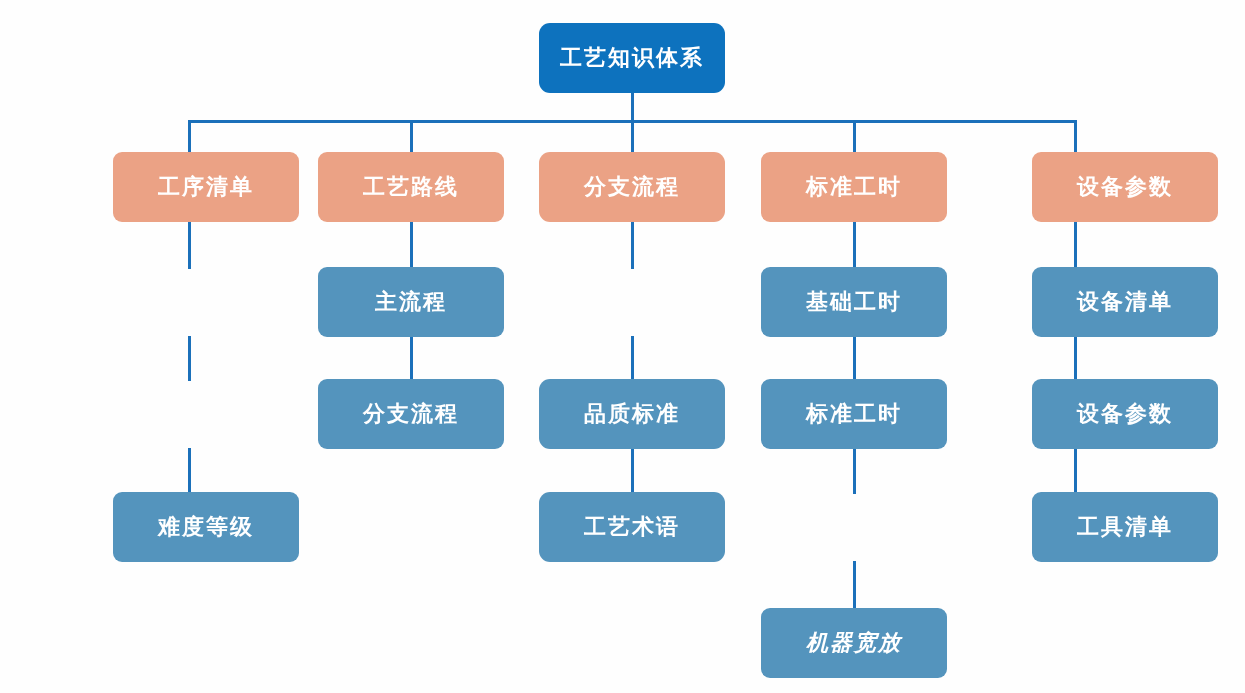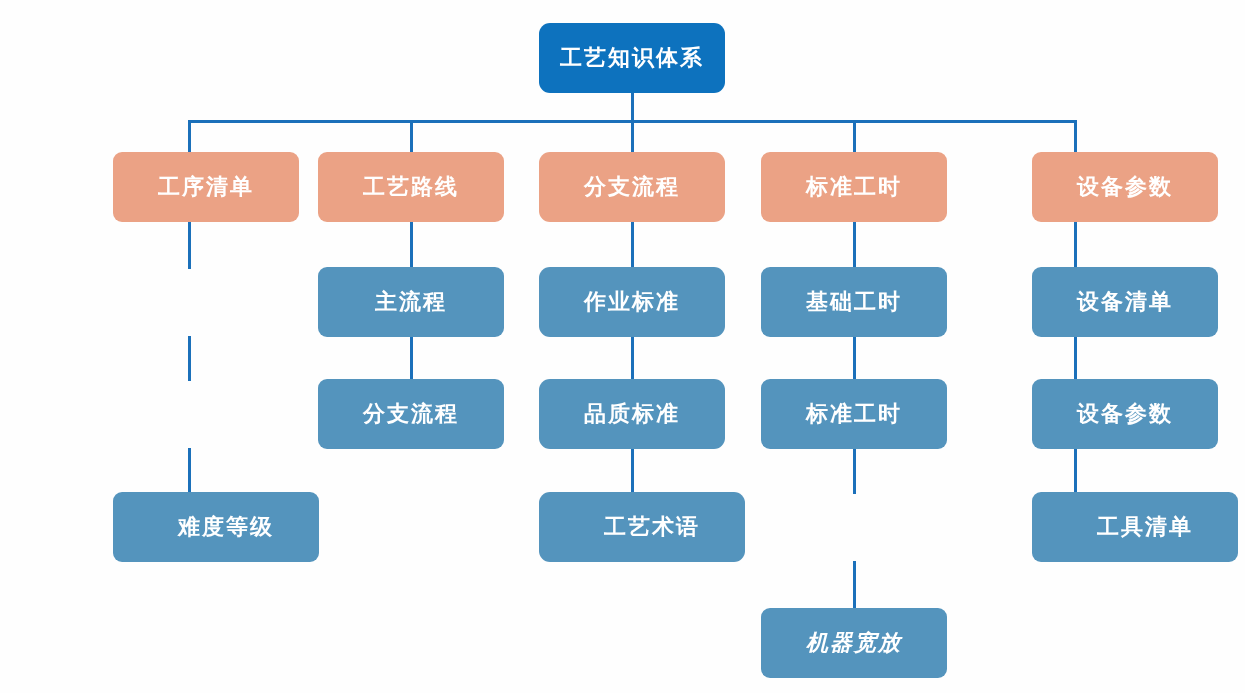--- a/index.html
+++ b/index.html
@@ -44,21 +44,21 @@
   
   .c1 { left: 81px; margin-left: 32px; }
   .c2 { left: 318px; }
   .c3 { left: 539px; border-radius: 11px; }
   .c4 { left: 761px; }
   .c5 { left: 1032px; }
 
   .row-p { top: 152px; }
   .row-0 { top: 267px; }
   .row-1 { top: 379px; }
-  .row-2 { top: 492px; padding-left: 20px; }
+  .row-2 { top: 492px; }
   .row-3 { top: 608px; font-style: italic; }
 
   .vline, .hline {
     position: absolute;
     background: var(--connector);
     z-index: 1;
   }
   .vline { width: 3px; }
   .hline { height: 3px; }
 
@@ -115,21 +115,20 @@
   <div class="node root c3" style="top:23px;">工艺知识体系</div>
 
   <div class="node branch c1 row-p">工序清单</div>
   <div class="node leaf   c1 row-2">难度等级</div>
 
   <div class="node branch c2 row-p">工艺路线</div>
   <div class="node leaf   c2 row-0">主流程</div>
   <div class="node leaf   c2 row-1">分支流程</div>
 
   <div class="node branch c3 row-p">分支流程</div>
-  <div class="node leaf   c3 row-0">作业标准</div>
   <div class="node leaf   c3 row-1">品质标准</div>
   <div class="node leaf   c3 row-2">工艺术语</div>
 
   <div class="node branch c4 row-p">标准工时</div>
   <div class="node leaf   c4 row-0">基础工时</div>
   <div class="node leaf   c4 row-1">标准工时</div>
   <div class="node leaf   c4 row-3">机器宽放</div>
 
   <div class="node branch c5 row-p">设备参数</div>
   <div class="node leaf   c5 row-0">设备清单</div>

